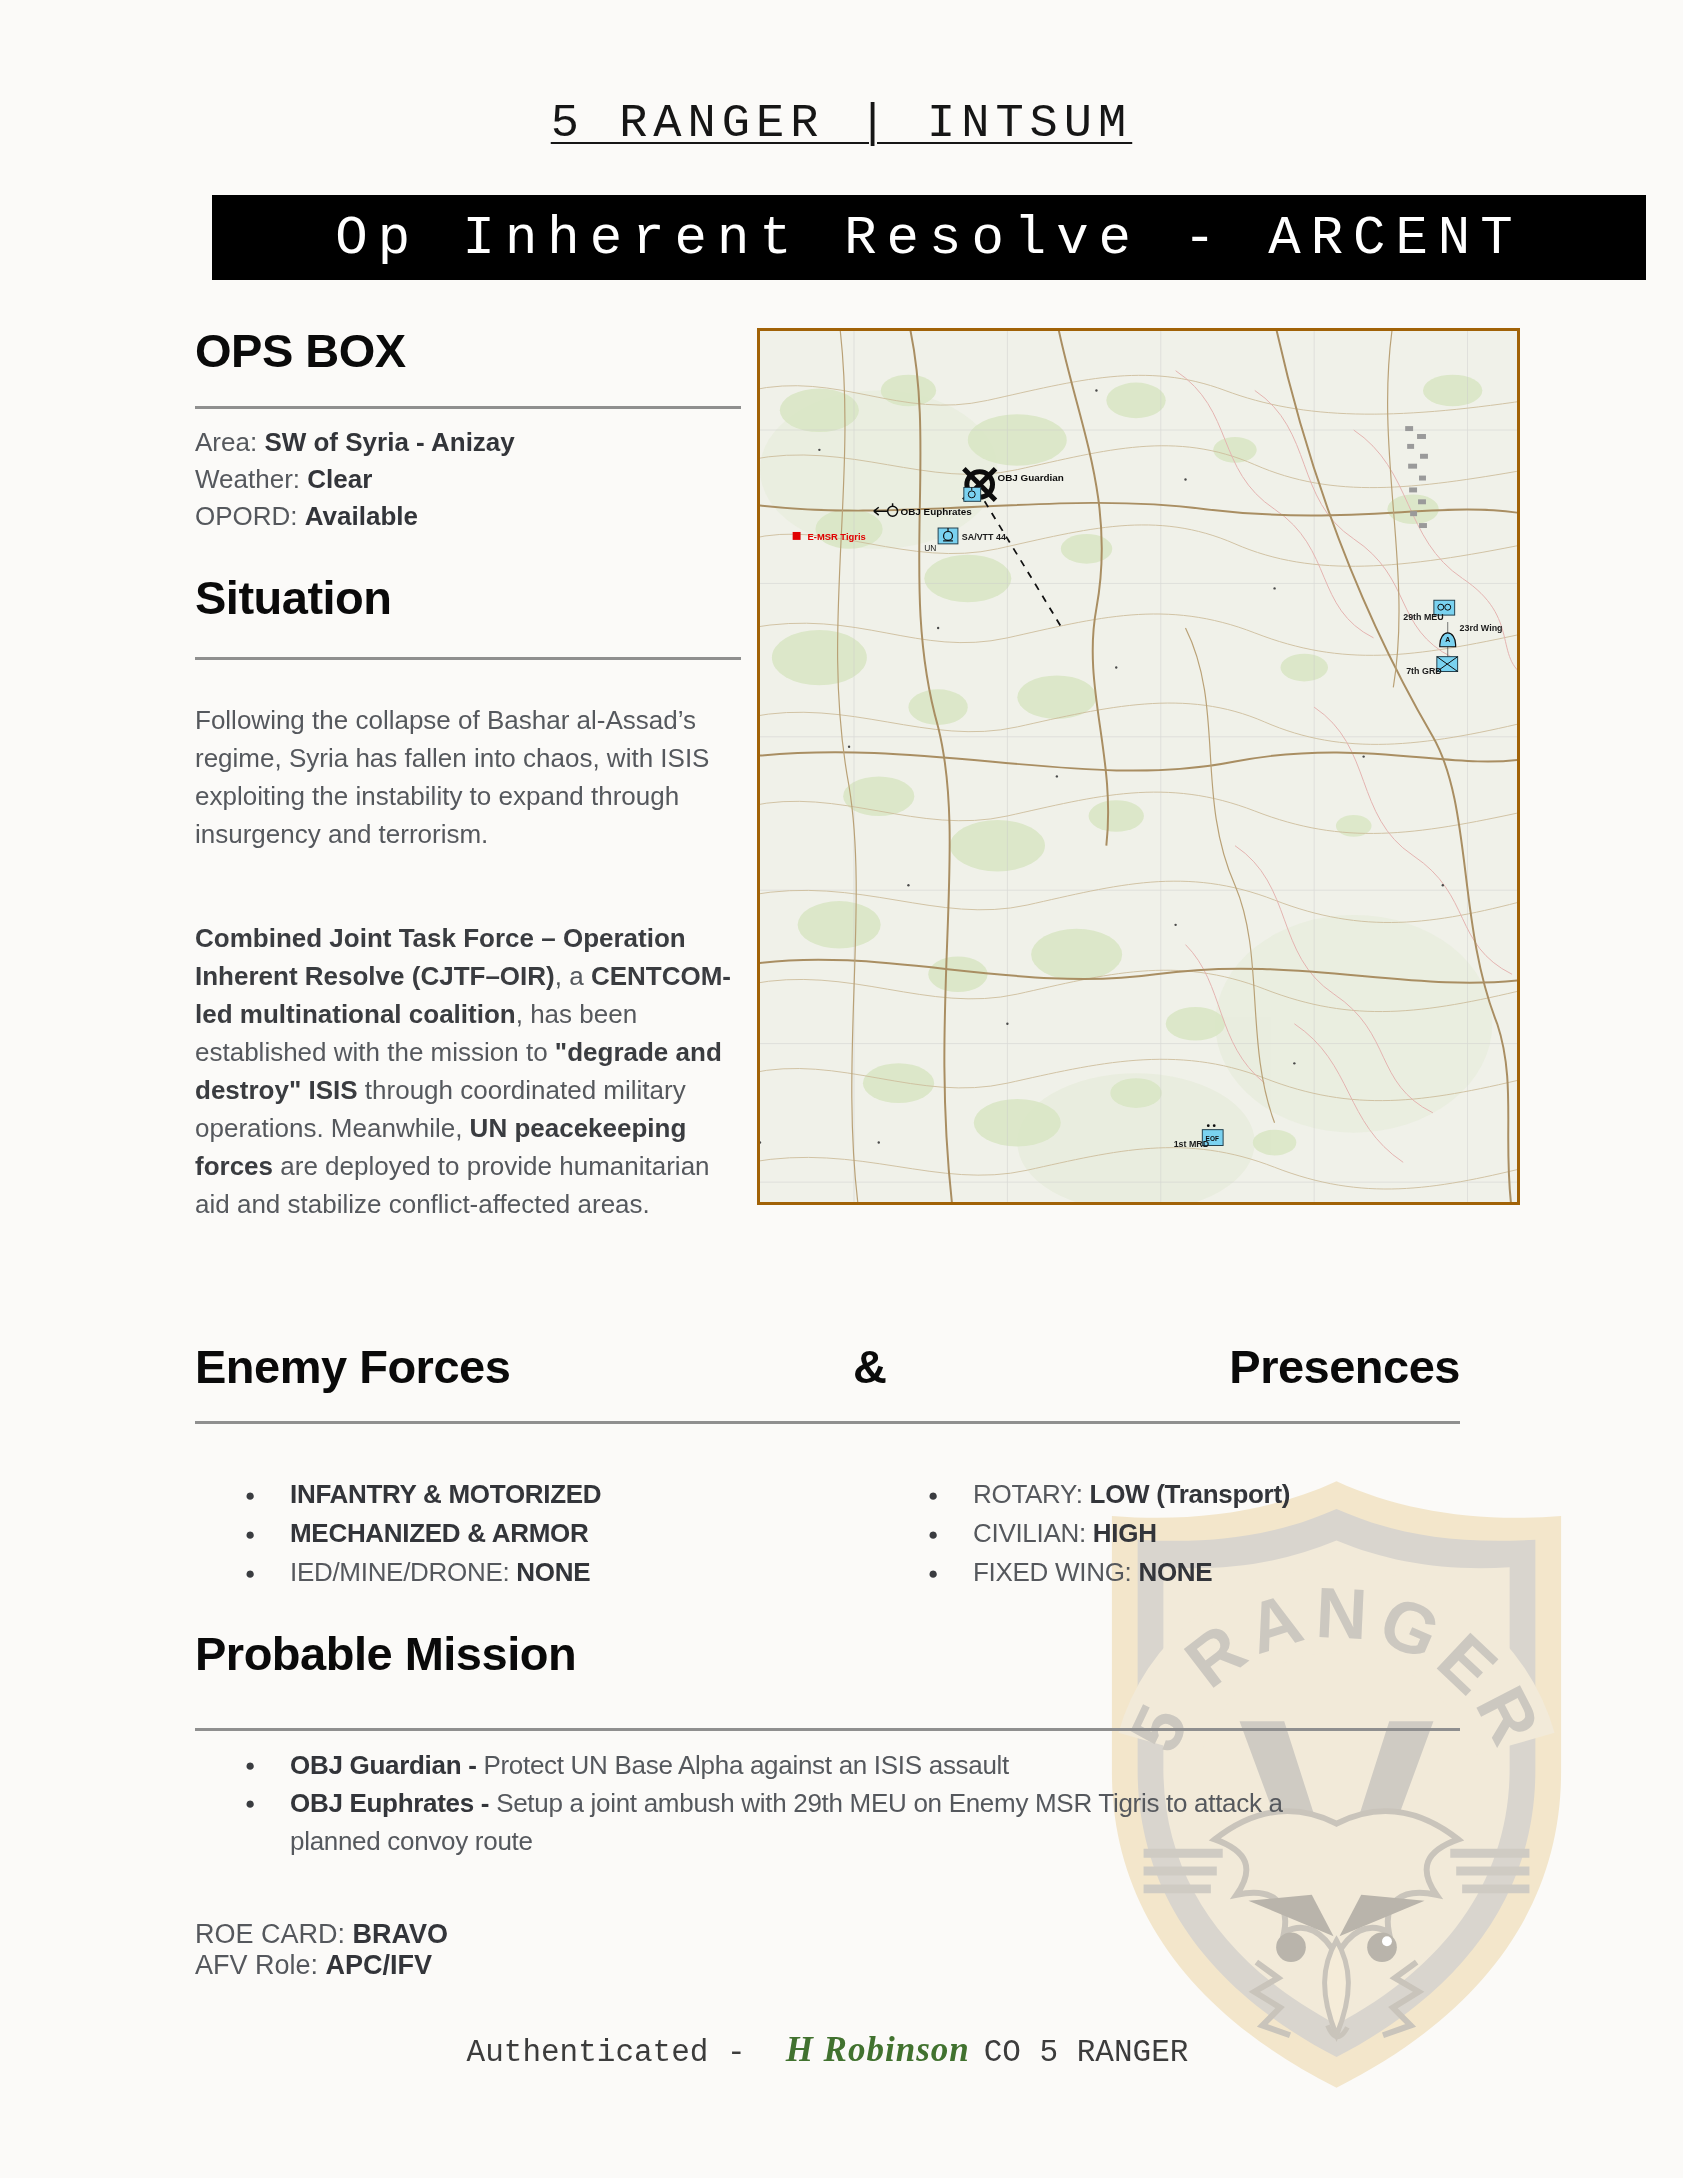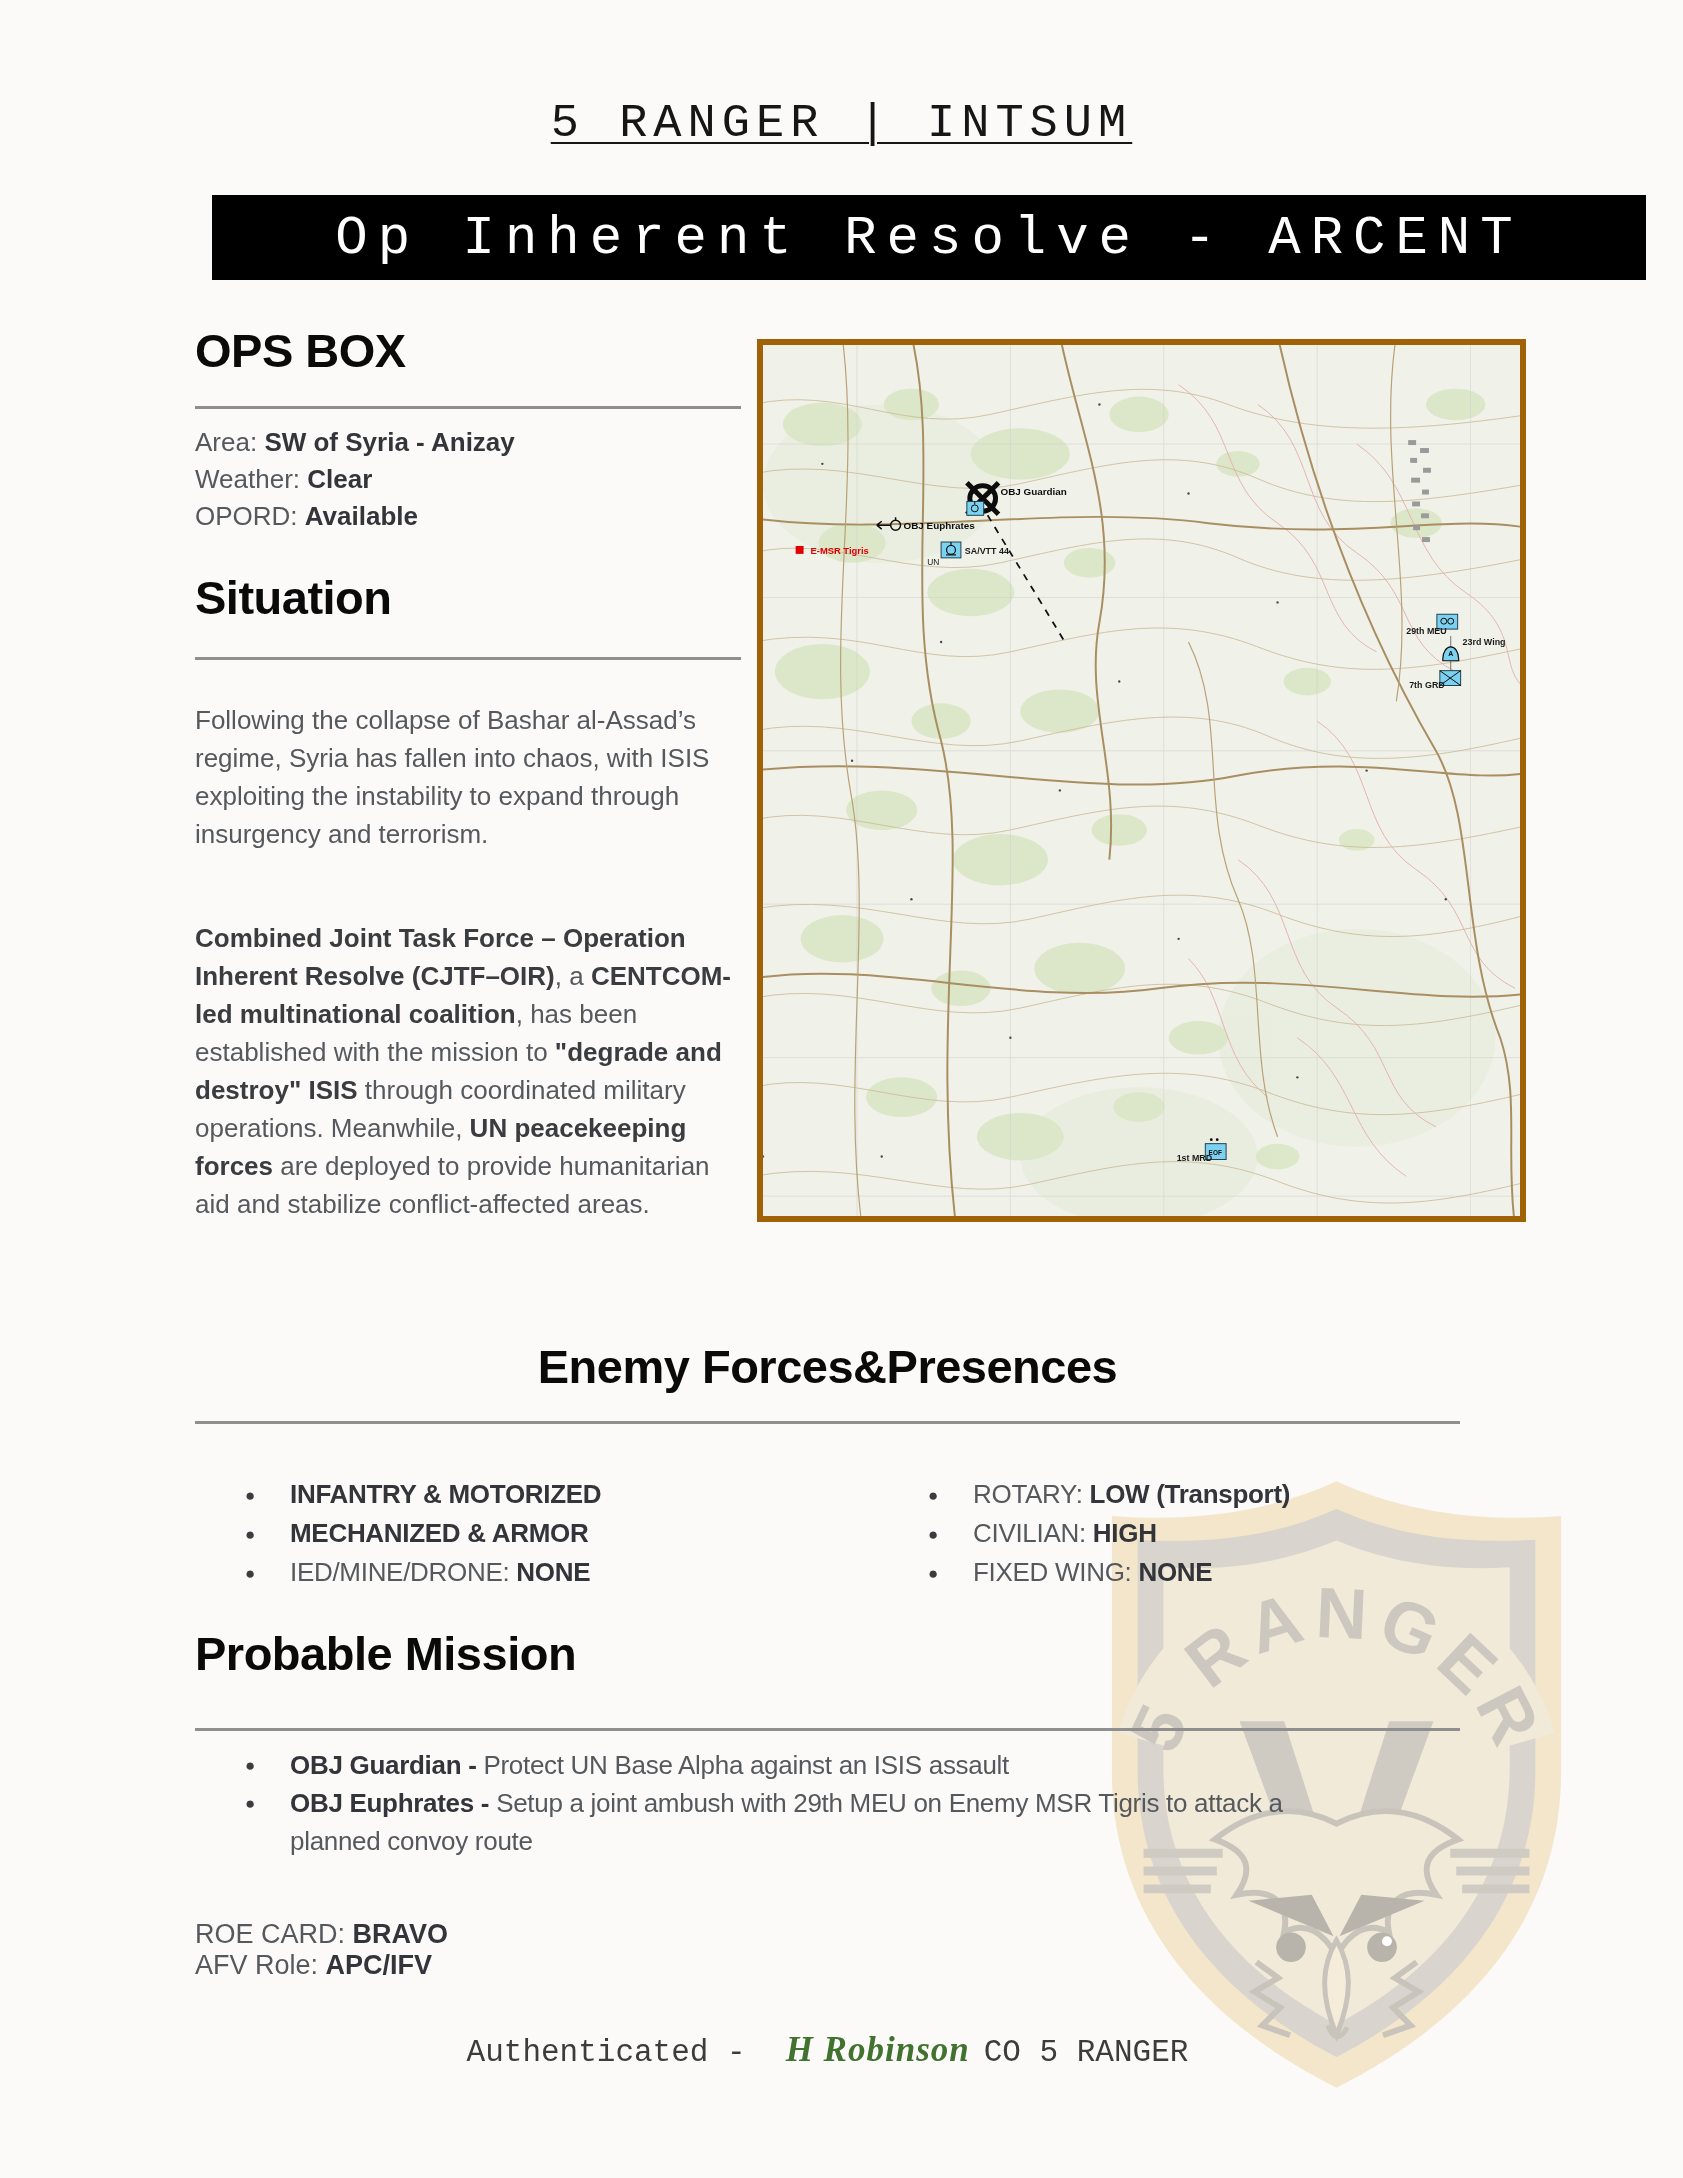--- a/index.html
+++ b/index.html
@@ -22,23 +22,23 @@
   .lbl{color:#55585d;}
   .val{font-weight:700;color:#33353a;}
 
   .sit-head{top:570px;left:195px;}
   .rule-sit{top:657px;left:195px;width:546px;}
   .para{left:195px;width:540px;font-size:26px;line-height:38px;color:#55585d;margin:0;}
   .para .b{font-weight:700;color:#3a3c40;}
   .para1{top:701px;}
   .para2{top:919px;}
 
-  .map{top:339px;left:757px;width:757px;height:871px;background:#f0f1e9;border:6px solid #a16207;}
-
-  .enemy-head{top:1339px;left:195px;width:1265px;display:flex;justify-content:center;align-items:baseline;}
+  .map{top:328px;left:757px;width:757px;height:871px;background:#f0f1e9;border:3px solid #a16207;}
+
+  .enemy-head{top:1339px;left:195px;width:1265px;display:flex;justify-content:space-between;align-items:baseline;}
   .rule-enemy{top:1421px;left:195px;width:1265px;}
   .blist{list-style:none;margin:0;padding:0;font-size:26px;line-height:39px;color:#4a4d52;letter-spacing:-0.3px;}
   .blist li{position:relative;padding-left:47px;}
   .blist li::before{content:"●";position:absolute;left:2px;top:1px;font-size:17px;color:#3a3c40;}
   .enemy-left{top:1475px;left:243px;width:634px;}
   .enemy-right{top:1475px;left:926px;width:535px;}
 
   .mission-head{top:1626px;left:195px;}
   .rule-mission{top:1728px;left:195px;width:1265px;}
   .mission-list{top:1746px;left:243px;width:1129px;line-height:38px;}

